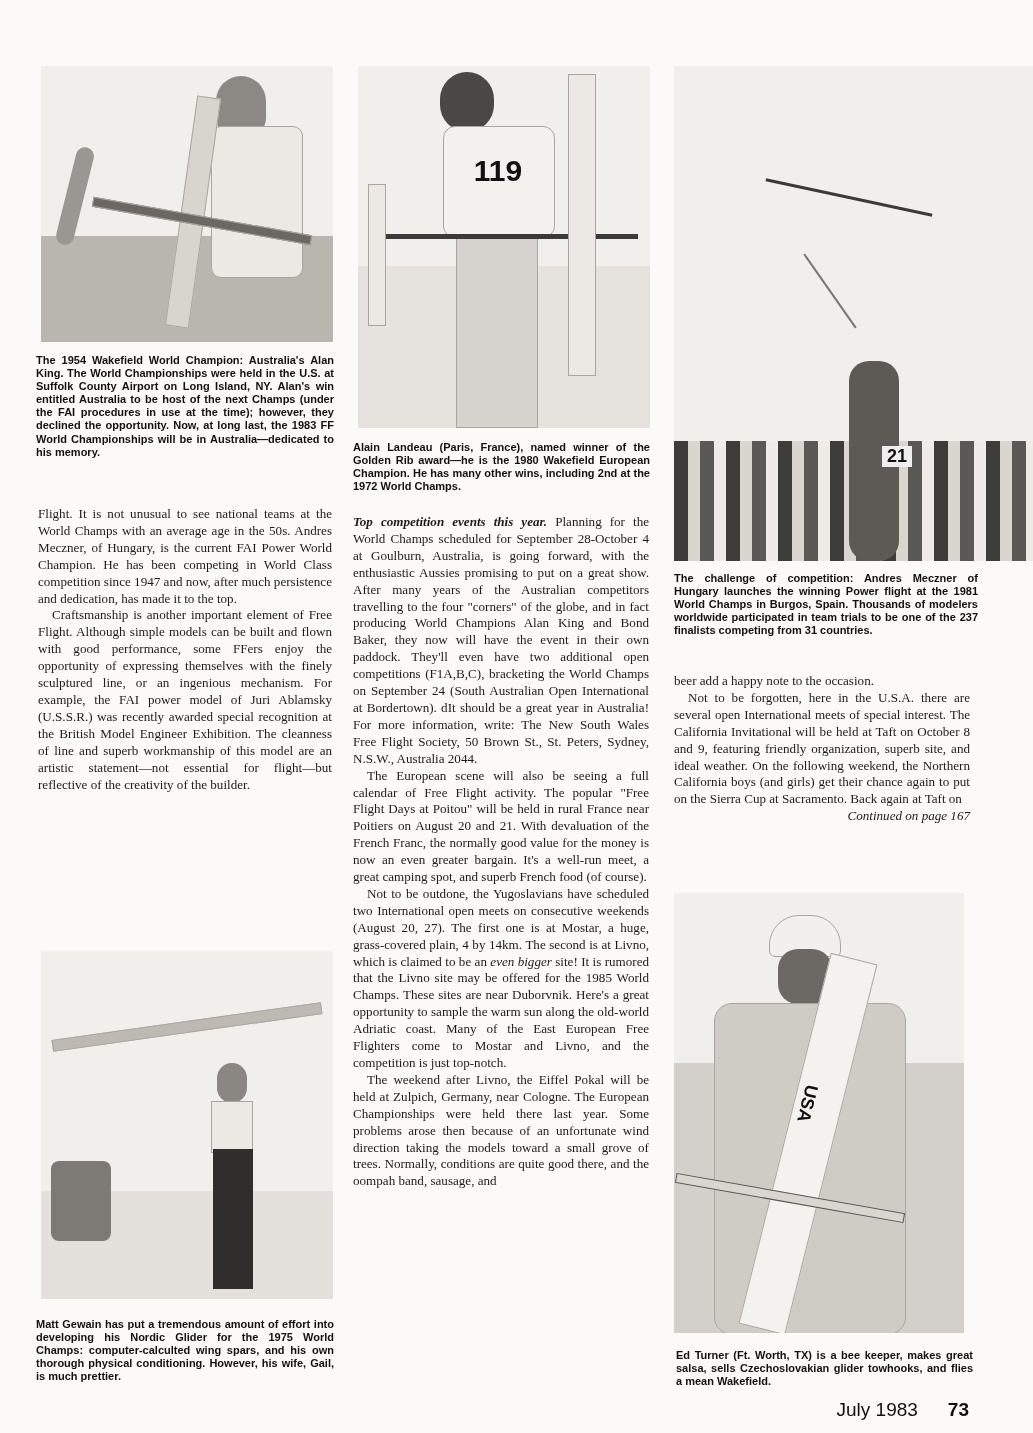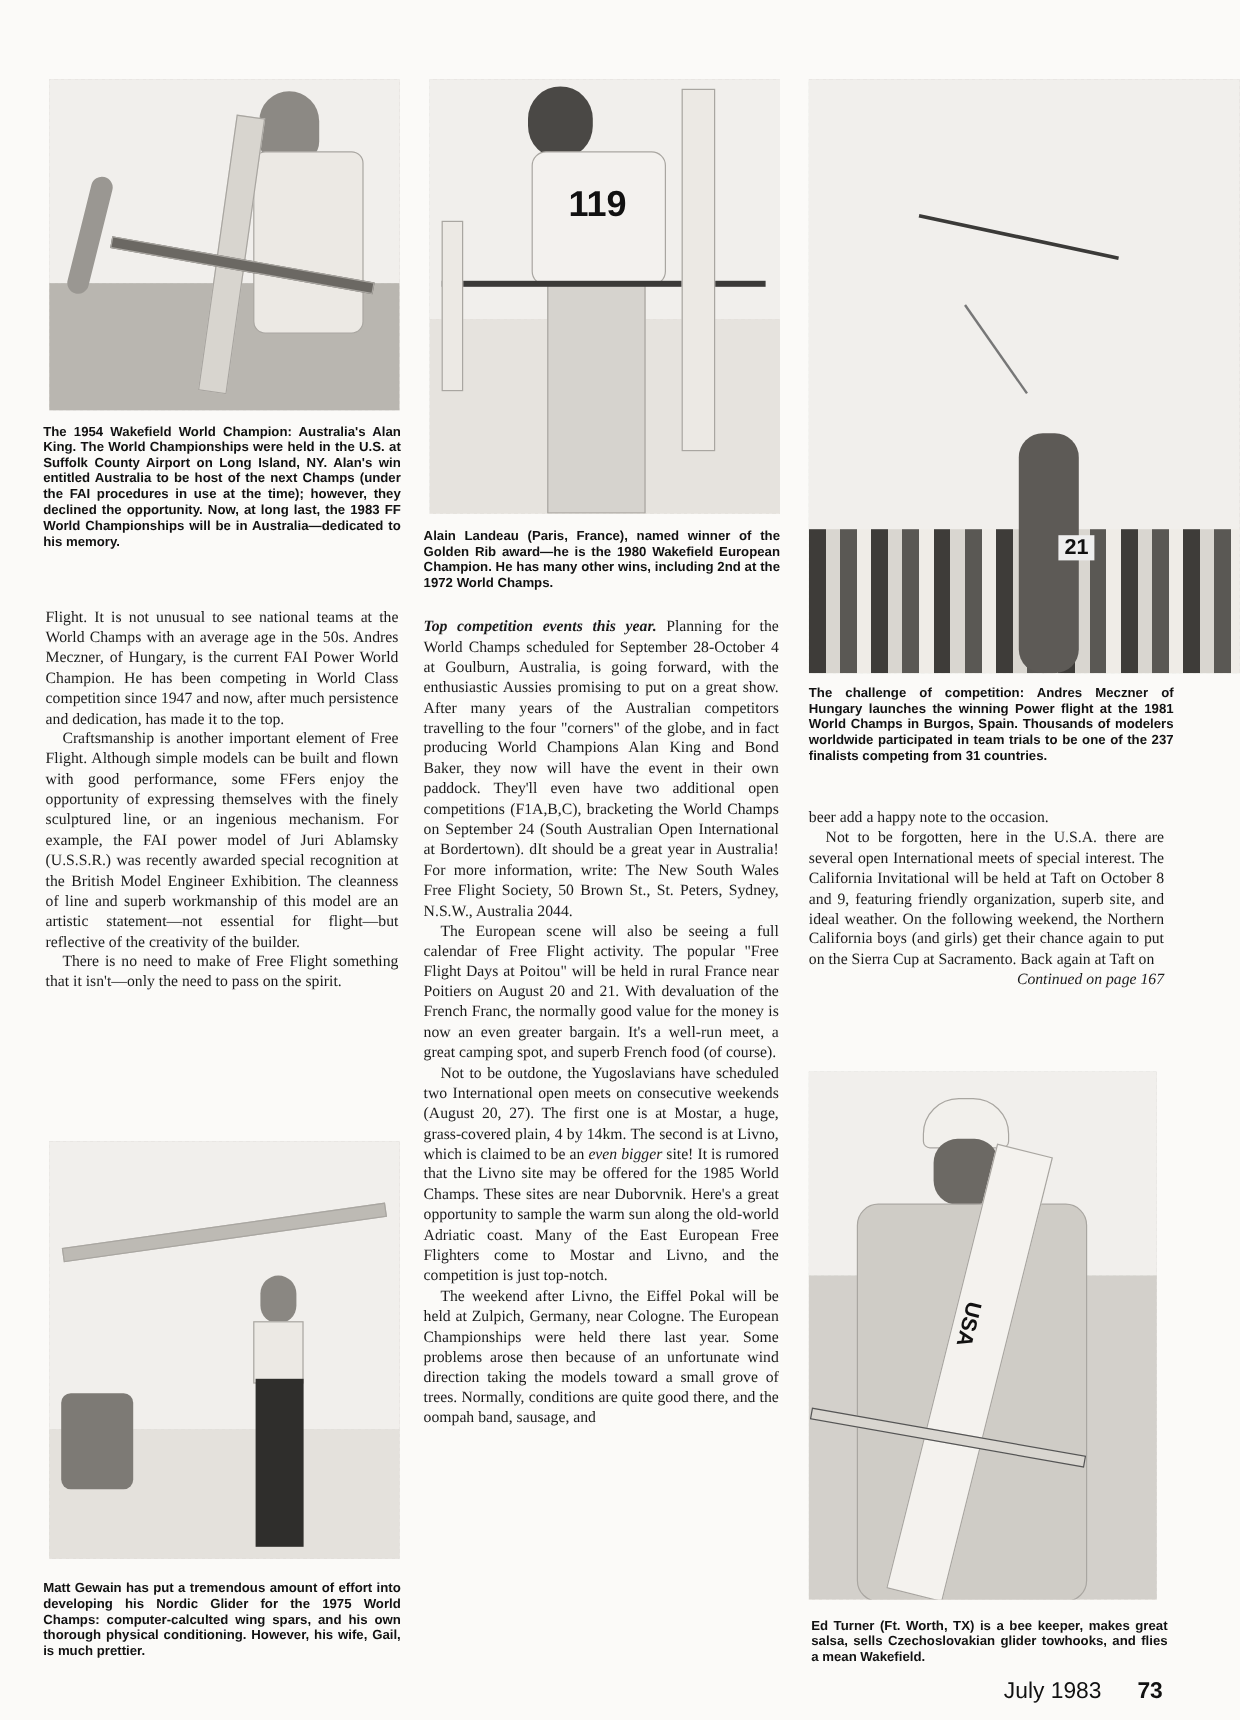--- a/index.html
+++ b/index.html
@@ -80,21 +80,20 @@
   <div class="fig" style="left:90px;top:130px;width:170px;height:3px;transform:rotate(12deg);"></div>
   <div class="fig" style="left:155px;top:180px;width:2px;height:90px;transform:rotate(-35deg);background:#777;"></div>
   <div class="fig" style="left:175px;top:295px;width:50px;height:200px;border-radius:20px;background:#5d5a56;"></div>
   <div class="jersey" style="left:208px;top:380px;width:30px;font-size:18px;background:#eee;">21</div>
 </div>
 <div class="caption" style="left:674px;top:572px;width:304px;">The challenge of competition: Andres Meczner of Hungary launches the winning Power flight at the 1981 World Champs in Burgos, Spain. Thousands of modelers worldwide participated in team trials to be one of the 237 finalists competing from 31 countries.</div>
 
 <div class="body-col" style="left:38px;top:506px;width:294px;">
   <p class="noindent">Flight. It is not unusual to see national teams at the World Champs with an average age in the 50s. Andres Meczner, of Hungary, is the current FAI Power World Champion. He has been competing in World Class competition since 1947 and now, after much persistence and dedication, has made it to the top.</p>
   <p>Craftsmanship is another important element of Free Flight. Although simple models can be built and flown with good performance, some FFers enjoy the opportunity of expressing themselves with the finely sculptured line, or an ingenious mechanism. For example, the FAI power model of Juri Ablamsky (U.S.S.R.) was recently awarded special recognition at the British Model Engineer Exhibition. The cleanness of line and superb workmanship of this model are an artistic statement—not essential for flight—but reflective of the creativity of the builder.</p>
-  <p>There is no need to make of Free Flight something that it isn't—only the need to pass on the spirit.</p>
 </div>
 
 <div class="photo" style="left:41px;top:951px;width:292px;height:348px;">
   <div class="sky" style="height:240px;"></div>
   <div class="ground" style="height:108px;background:#e4e1dc;"></div>
   <div class="light" style="left:10px;top:70px;width:270px;height:10px;transform:rotate(-8deg);background:#bdbab4;"></div>
   <div class="fig" style="left:176px;top:112px;width:30px;height:40px;border-radius:15px;background:#8a8782;"></div>
   <div class="light" style="left:170px;top:150px;width:40px;height:50px;"></div>
   <div class="fig" style="left:172px;top:198px;width:40px;height:140px;background:#2f2e2c;"></div>
   <div class="fig" style="left:10px;top:210px;width:60px;height:80px;background:#7d7a75;border-radius:8px;"></div>

